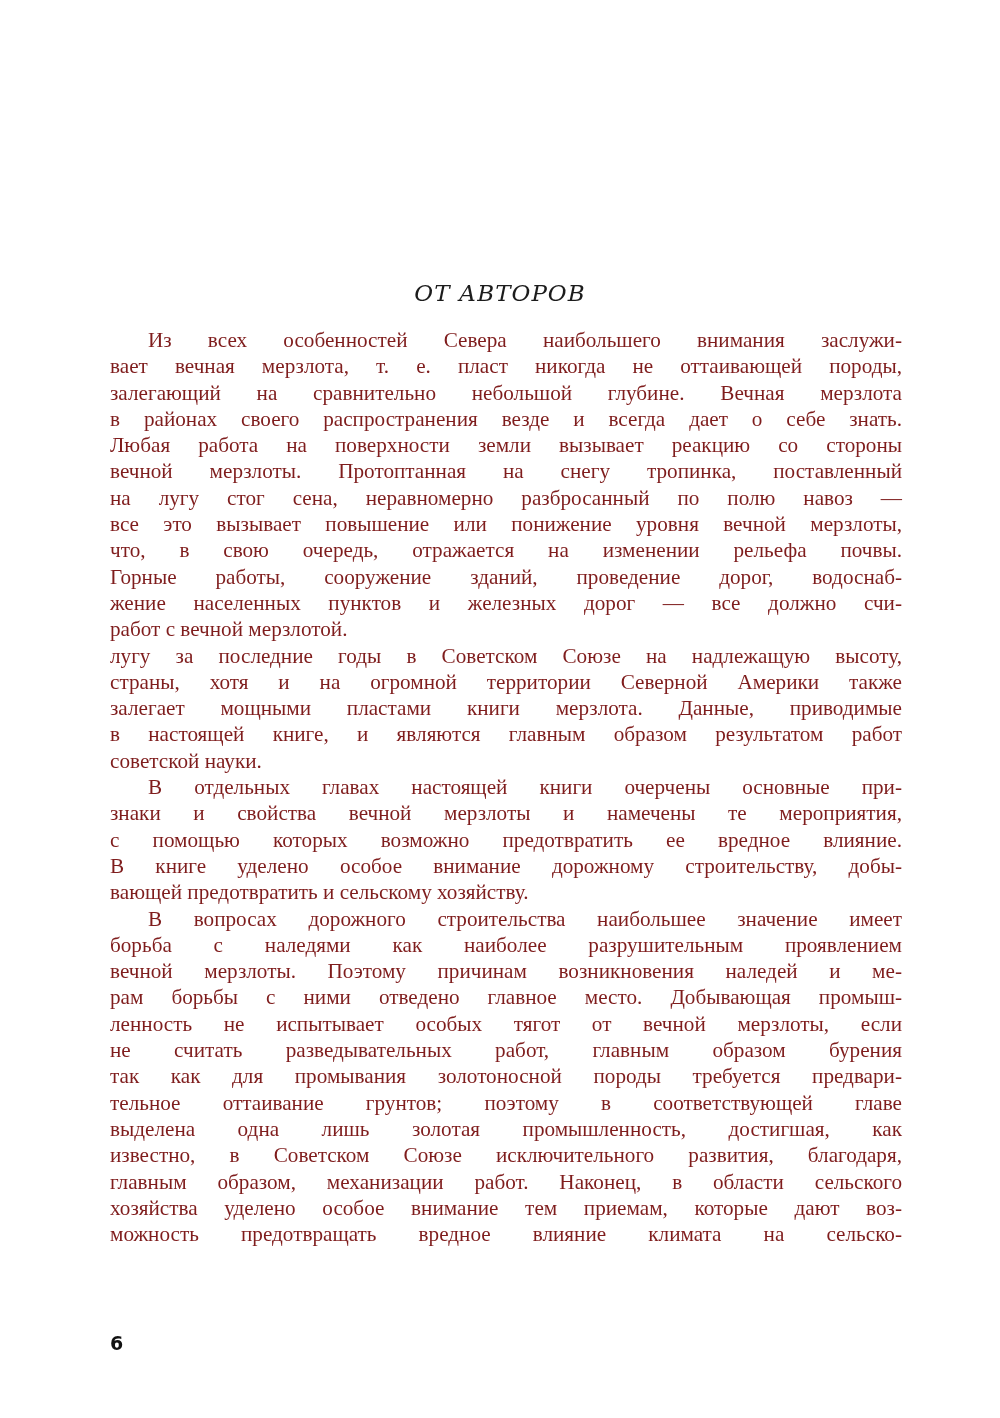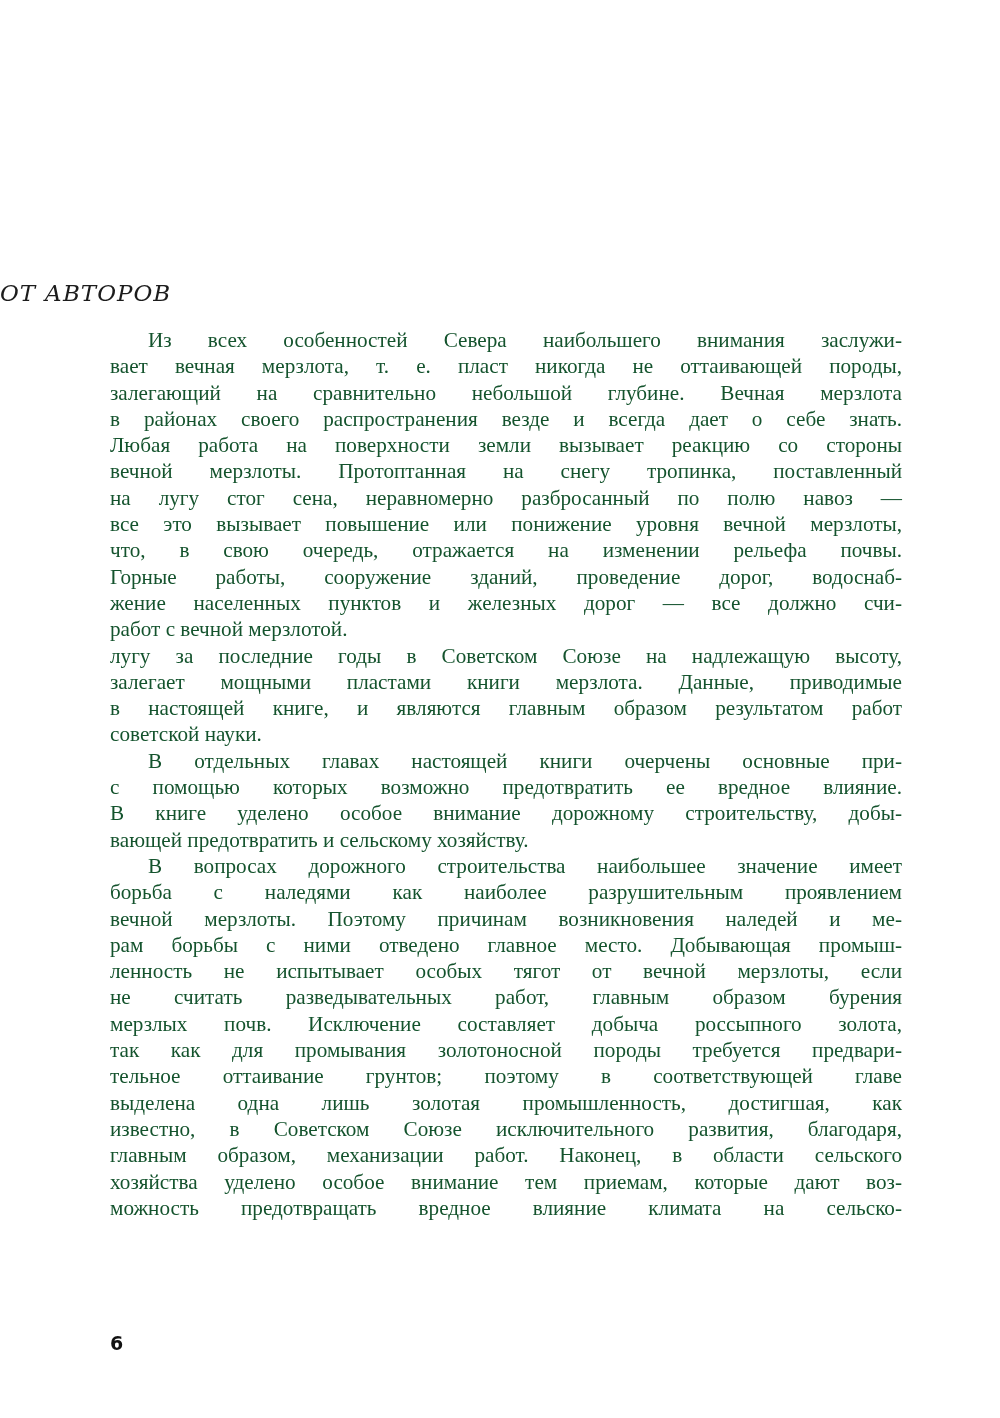--- a/index.html
+++ b/index.html
@@ -18,37 +18,38 @@
     position: absolute;
     left: 0; top: 0;
     width: 1000px; height: 1418px;
     background: #ffffff;
   }
   .heading {
     position: absolute;
     top: 280px;
     left: 0;
     width: 1000px;
+    text-align: center;
     font-family: "DejaVu Serif", "Liberation Serif", serif;
     font-style: italic;
     font-size: 23px;
     letter-spacing: 1px;
     color: #1c1c1c;
     margin: 0;
     font-weight: normal;
   }
   .body-text {
     position: absolute;
     top: 327px;
     left: 110px;
     width: 792px;
     font-family: "Liberation Serif", "DejaVu Serif", serif;
     font-size: 21.2px;
     line-height: 26.3px;
-    color: #14532d;
+    color: #7f1d1d;
   }
   .line {
     display: block;
     white-space: nowrap;
     text-align: justify;
     text-align-last: justify;
     height: 26.3px;
     overflow: visible;
   }
   .line.last {
@@ -85,40 +86,41 @@
       <span class="line">на лугу стог сена, неравномерно разбросанный по полю навоз —</span>
       <span class="line">все это вызывает повышение или понижение уровня вечной мерзлоты,</span>
       <span class="line">что, в свою очередь, отражается на изменении рельефа почвы.</span>
       <span class="line">Горные работы, сооружение зданий, проведение дорог, водоснаб-</span>
       <span class="line">жение населенных пунктов и железных дорог — все должно счи-</span>
       <span class="line last">работ с вечной мерзлотой.</span>
     </div>
 
     <div>
       <span class="line">лугу за последние годы в Советском Союзе на надлежащую высоту,</span>
+      <span class="line">страны, хотя и на огромной территории Северной Америки также</span>
       <span class="line">залегает мощными пластами книги мерзлота. Данные, приводимые</span>
       <span class="line">в настоящей книге, и являются главным образом результатом работ</span>
       <span class="line last">советской науки.</span>
     </div>
 
     <div>
       <span class="line indent">В отдельных главах настоящей книги очерчены основные при-</span>
+      <span class="line">знаки и свойства вечной мерзлоты и намечены те мероприятия,</span>
       <span class="line">с помощью которых возможно предотвратить ее вредное влияние.</span>
       <span class="line">В книге уделено особое внимание дорожному строительству, добы-</span>
       <span class="line last">вающей предотвратить и сельскому хозяйству.</span>
     </div>
 
     <div>
       <span class="line indent">В вопросах дорожного строительства наибольшее значение имеет</span>
       <span class="line">борьба с наледями как наиболее разрушительным проявлением</span>
       <span class="line">вечной мерзлоты. Поэтому причинам возникновения наледей и ме-</span>
       <span class="line">рам борьбы с ними отведено главное место. Добывающая промыш-</span>
       <span class="line">ленность не испытывает особых тягот от вечной мерзлоты, если</span>
       <span class="line">не считать разведывательных работ, главным образом бурения</span>
-      <span class="line">мерзлых почв. Исключение составляет добыча россыпного золота,</span>
       <span class="line">так как для промывания золотоносной породы требуется предвари-</span>
       <span class="line">тельное оттаивание грунтов; поэтому в соответствующей главе</span>
       <span class="line">выделена одна лишь золотая промышленность, достигшая, как</span>
       <span class="line">известно, в Советском Союзе исключительного развития, благодаря,</span>
       <span class="line">главным образом, механизации работ. Наконец, в области сельского</span>
       <span class="line">хозяйства уделено особое внимание тем приемам, которые дают воз-</span>
       <span class="line">можность предотвращать вредное влияние климата на сельско-</span>
     </div>
   </div>
 

